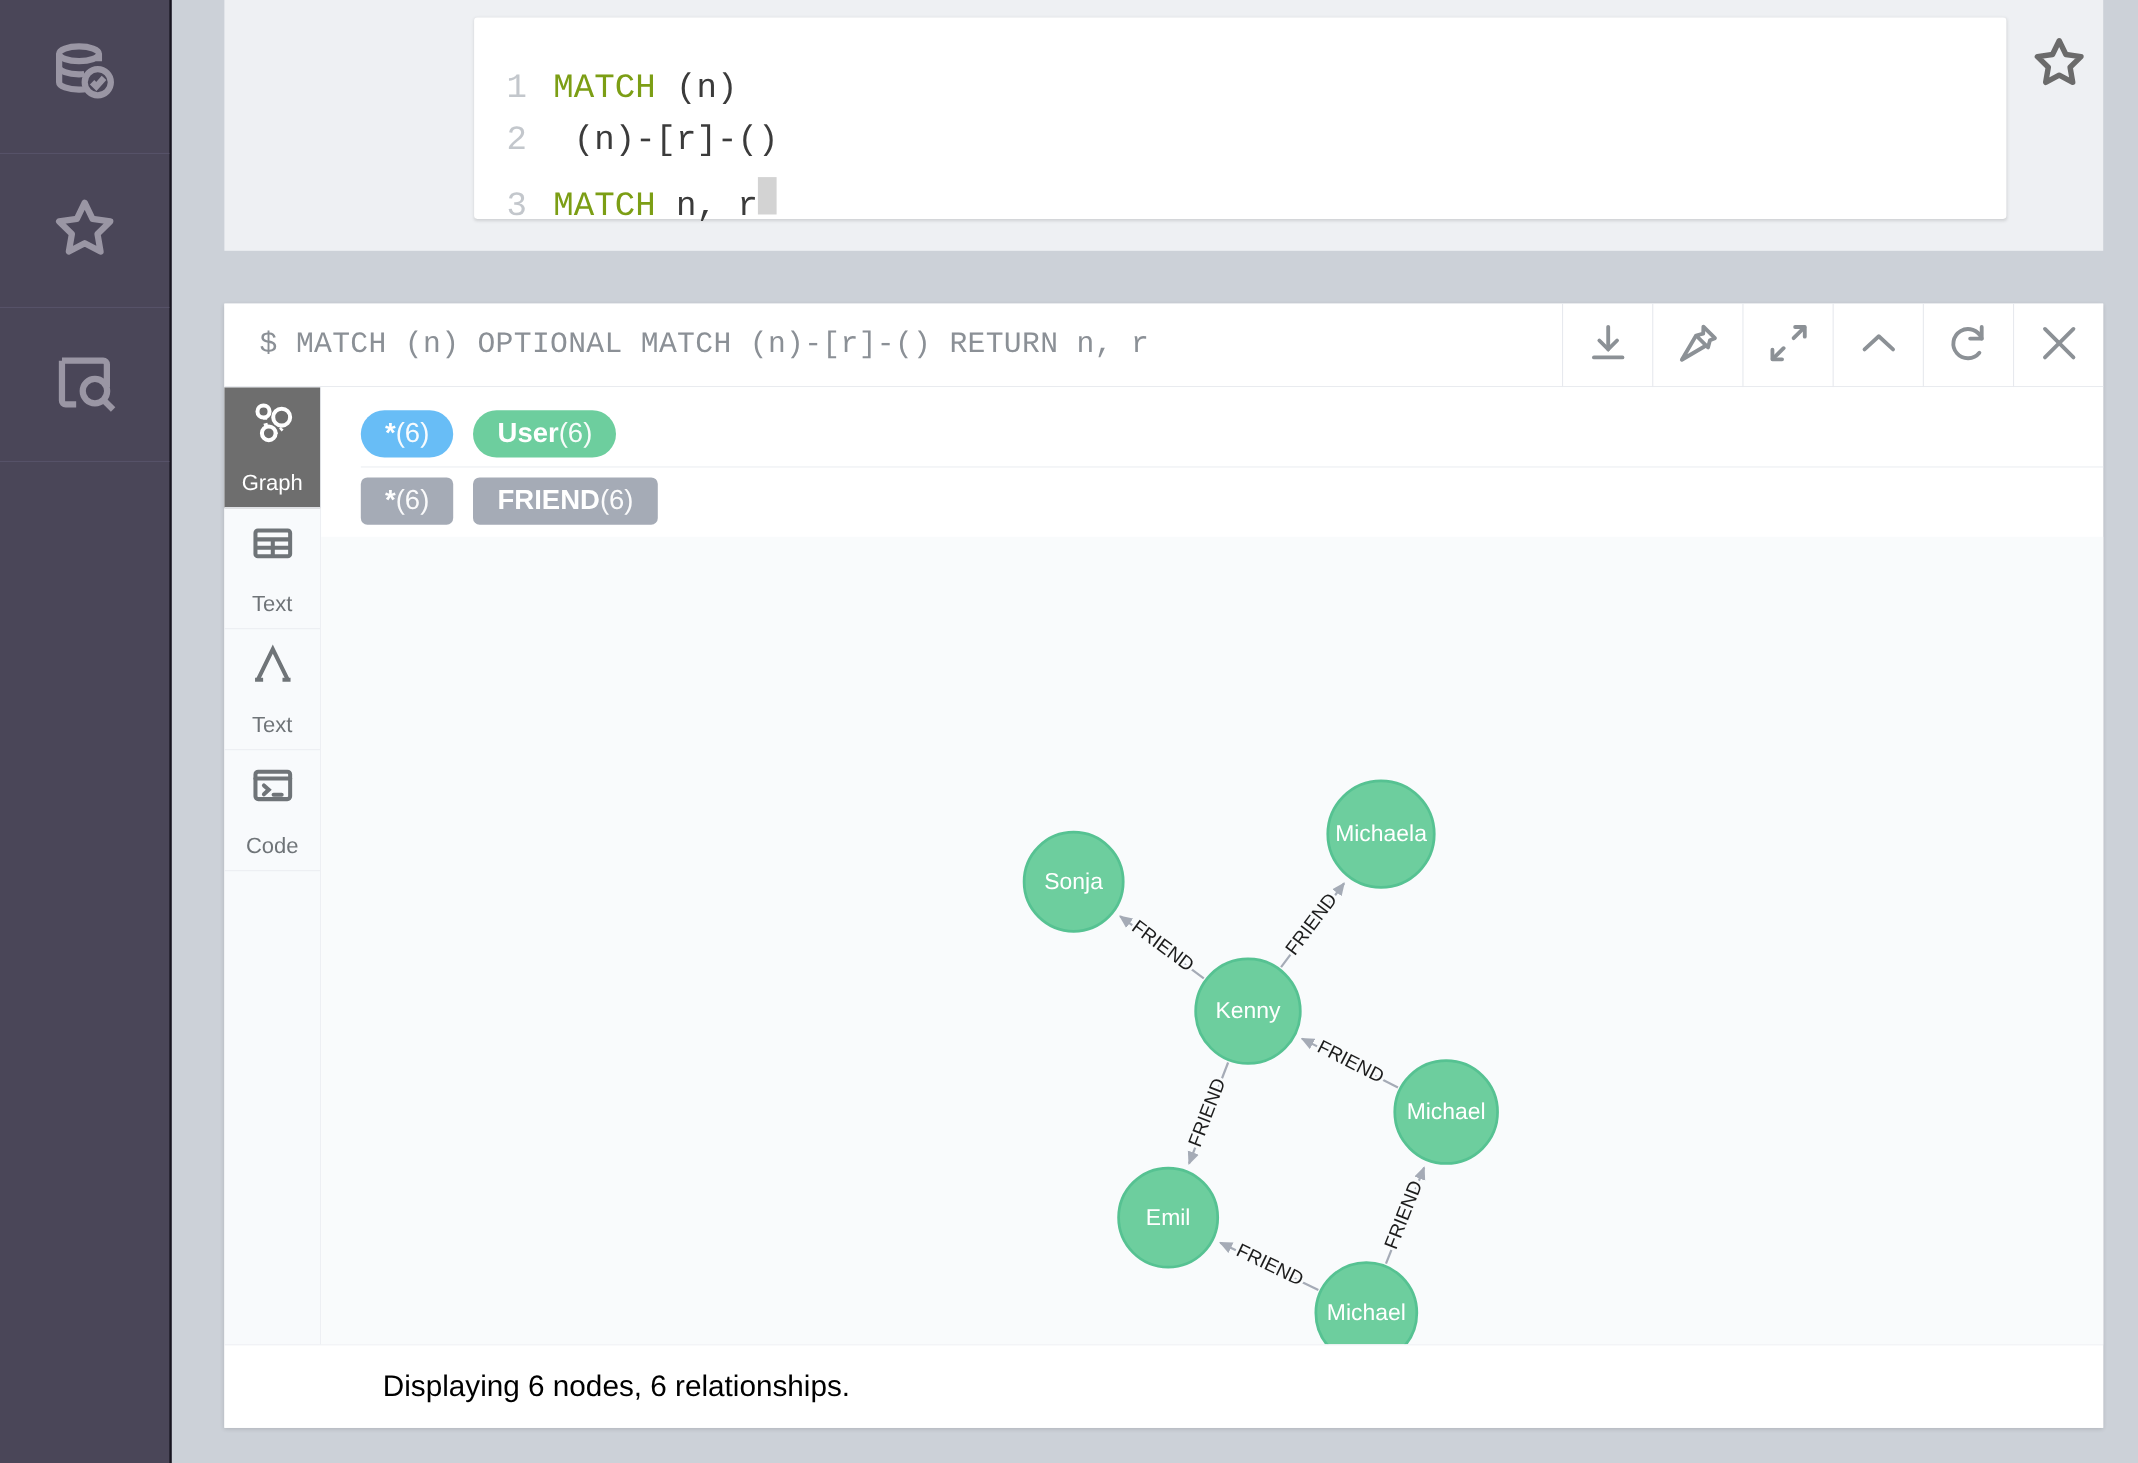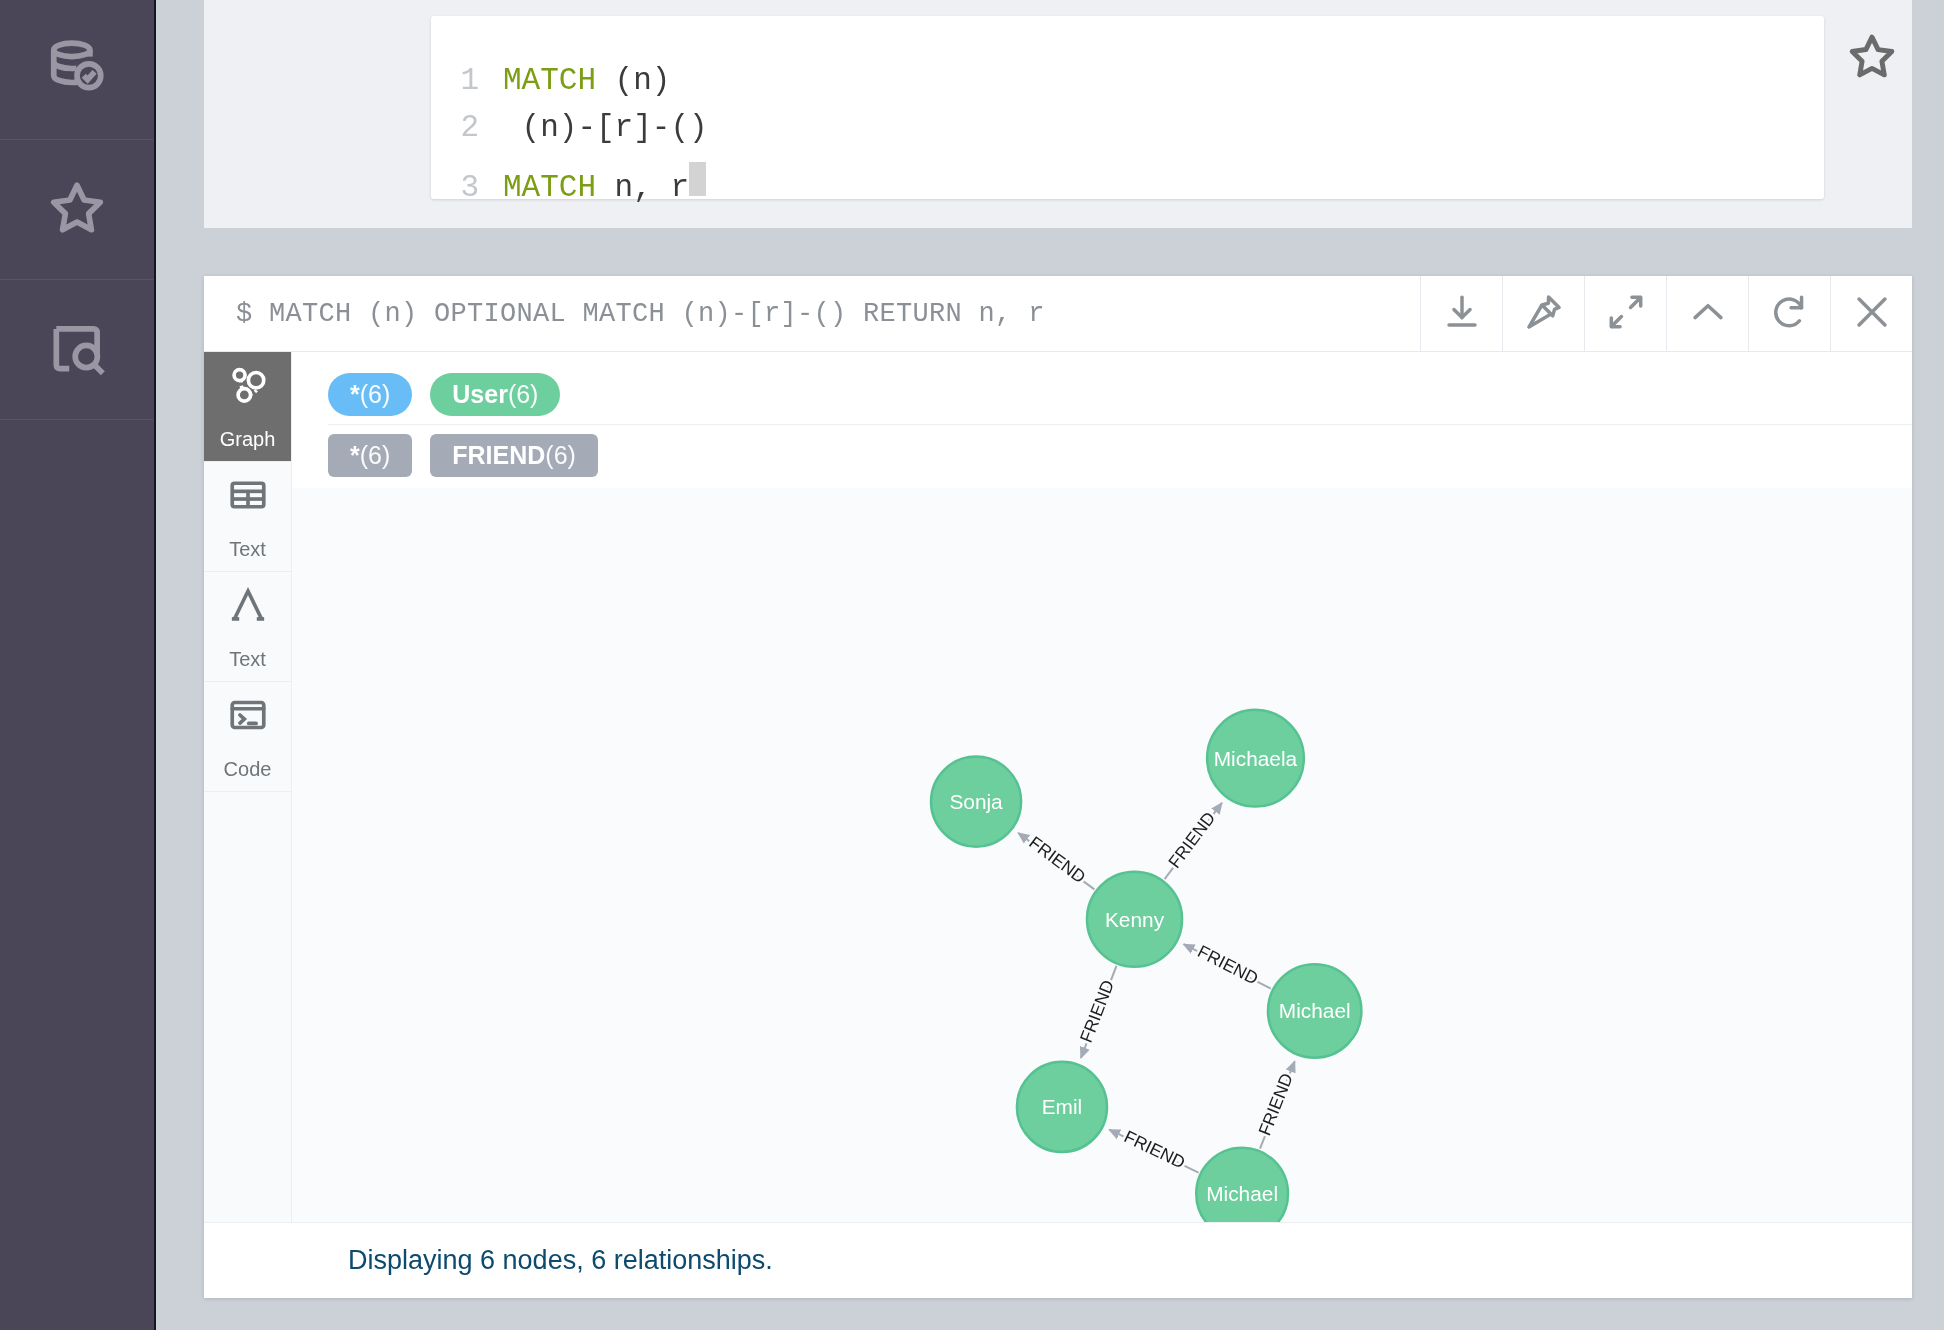--- a/index.html
+++ b/index.html
@@ -109,21 +109,21 @@
   .node-label {
     font-family: "Liberation Sans", sans-serif; font-size: 25px;
     fill: #ffffff; text-anchor: middle; dominant-baseline: central;
   }
   .rel-label { font-family: "Liberation Sans", sans-serif; font-size: 21px; fill: #1c1c1c; text-anchor: middle; }
 
   .statusbar {
     height: 76px; border-top: 1px solid #eceef2; display: flex; align-items: center;
     padding-left: 88px; background: #ffffff;
   }
-  .statusbar .txt { padding-left: 56px; font-size: 27px; color: #0c4a6e; }
+  .statusbar .txt { padding-left: 56px; font-size: 27px; color: #000000; }
 </style>
 </head>
 <body>
 
 <div id="app">
 
   <div class="rail">
     <div class="rail-item">
       <span>
         <svg width="62" height="62" viewBox="0 0 24 24">

